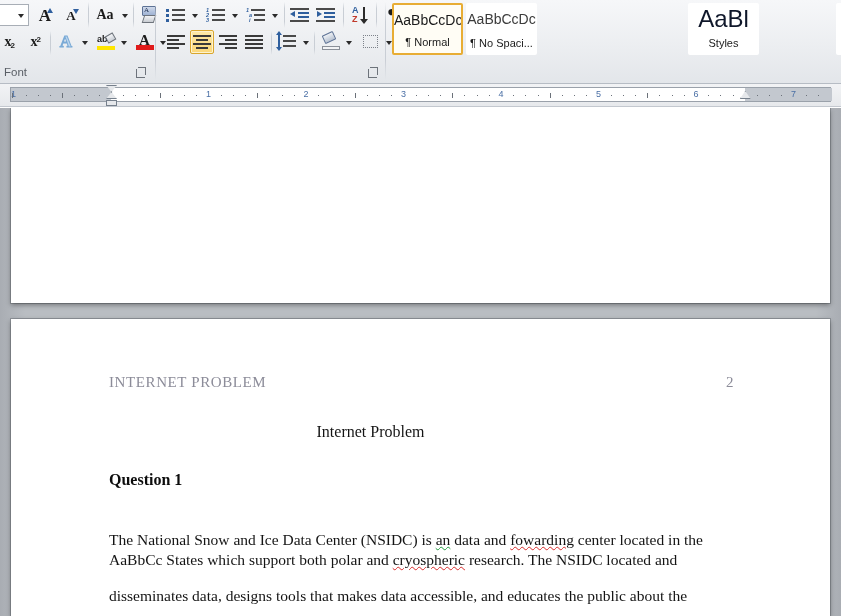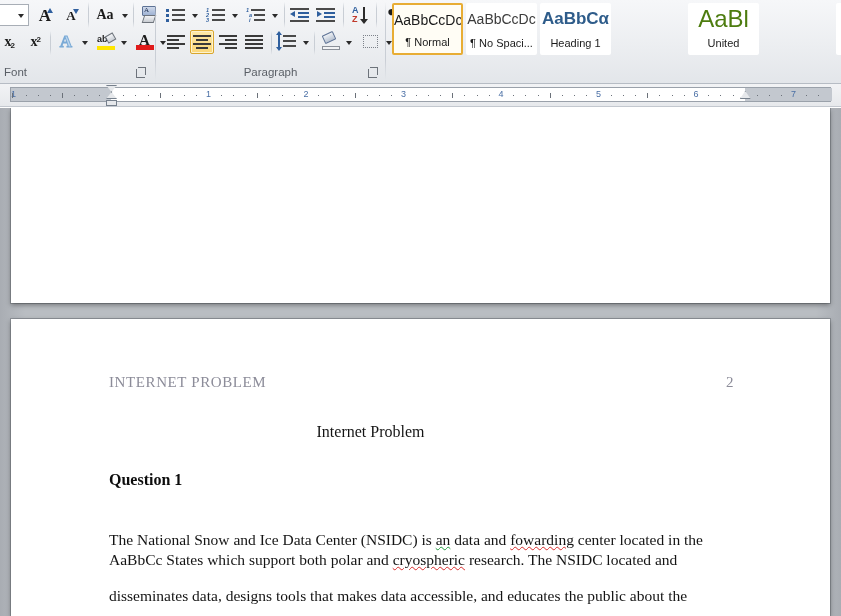--- a/index.html
+++ b/index.html
@@ -463,44 +463,39 @@
           </div>
 
         <div class="btn" style="left:202px; top:30px; width:24px; height:24px;">
           <span style="position:absolute; left:4px; top:4px; width:15px; height:13px; border:1px dotted #7d828a;"></span>
         </div>
         <div class="cbtn" style="left:226px; top:31px;">
             <span class="caret"></span>
           </div>
 
       </div>
-      <div class="glabel">Paragraph</div>
       <div class="dlaunch" style="right:6px;"></div>
     </div>
 
     <div class="gsep" style="left:385px;"></div>
 
     <div class="rgroup" id="g-styles" style="left:386px; width:455px;">
       <div class="gbody" id="styles-body">
 
       <div class="stylebox sel" style="left: 6px; width: 71px;">
             <div class="st-prev" style="color: rgb(27, 27, 27); font-size: 14px; font-weight: normal; font-style: normal;">AaBbCcDc</div>
             <div class="st-name">¶ Normal</div>
           </div>
           <div class="stylebox" style="left: 80px; width: 71px;">
             <div class="st-prev" style="color: rgb(60, 60, 60); font-size: 14px; font-weight: normal; font-style: normal;">AaBbCcDc</div>
             <div class="st-name">¶ No Spaci...</div>
           </div>
-          <div class="stylebox" style="left: 154px; width: 71px;">
-            <div class="st-prev" style="color: rgb(46, 92, 138); font-size: 17px; font-weight: bold; font-style: normal;">AaBbCα</div>
-            <div class="st-name">Heading 1</div>
-          </div>
           <div class="stylebox" style="left: 302px; width: 71px;">
-            <div class="st-prev" style="color: #4d7c0f; font-size: 24px; font-weight: normal; font-style: normal;">AaBl</div>
-            <div class="st-name">United</div>
+            <div class="st-prev" style="color: #0f172a; font-size: 24px; font-weight: normal; font-style: normal;">AaBl</div>
+            <div class="st-name">Styles</div>
           </div>
           <div class="stylebox" style="left: 450px; width: 40px;">
             <div class="st-prev" style="color: rgb(110, 169, 221); font-size: 14px; font-weight: normal; font-style: italic;">Aa</div>
             <div class="st-name">Su</div>
           </div>
         </div>
     </div>
 
   </div>
 

